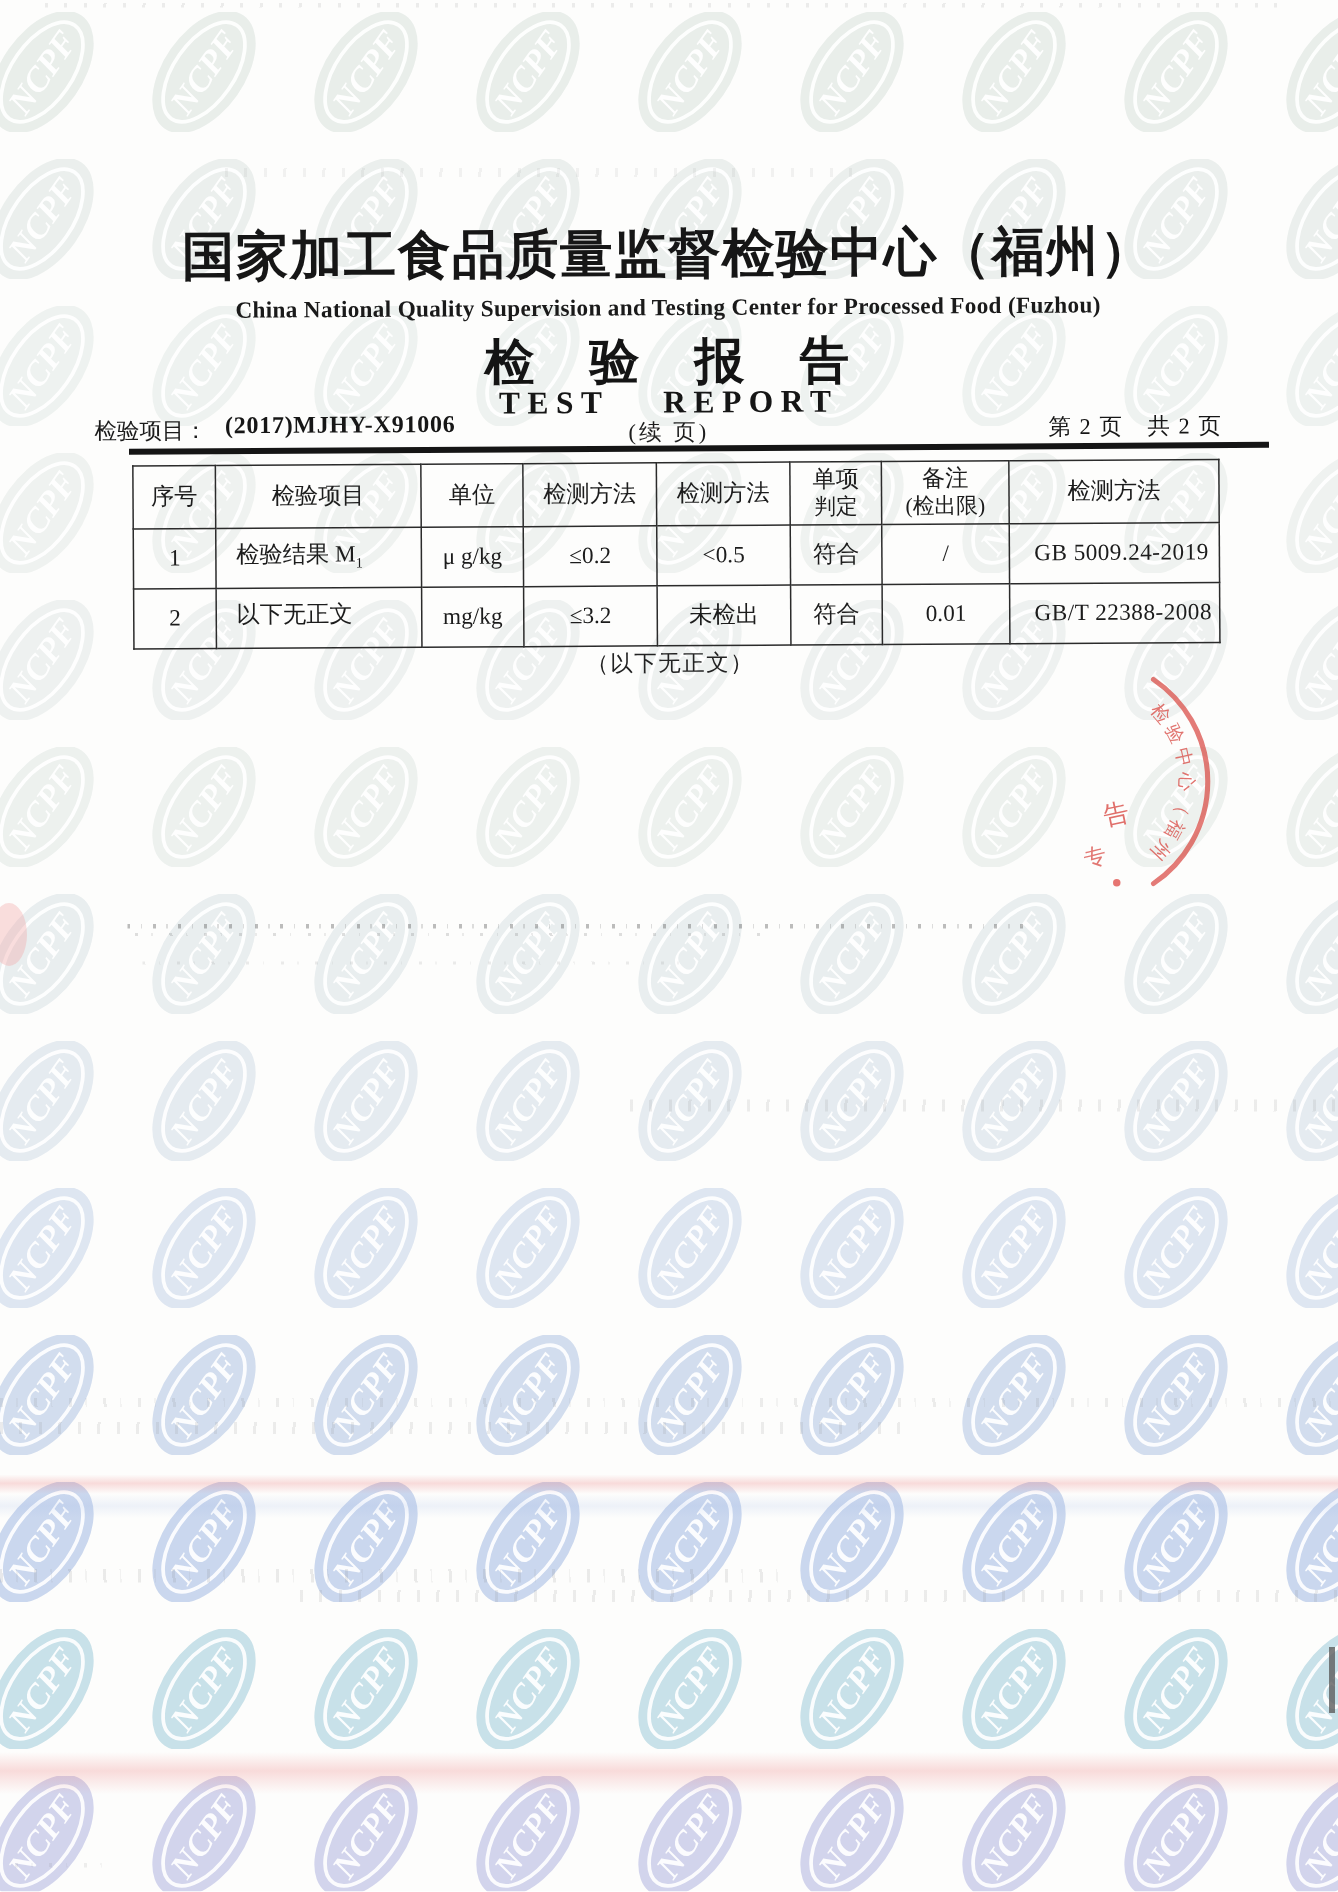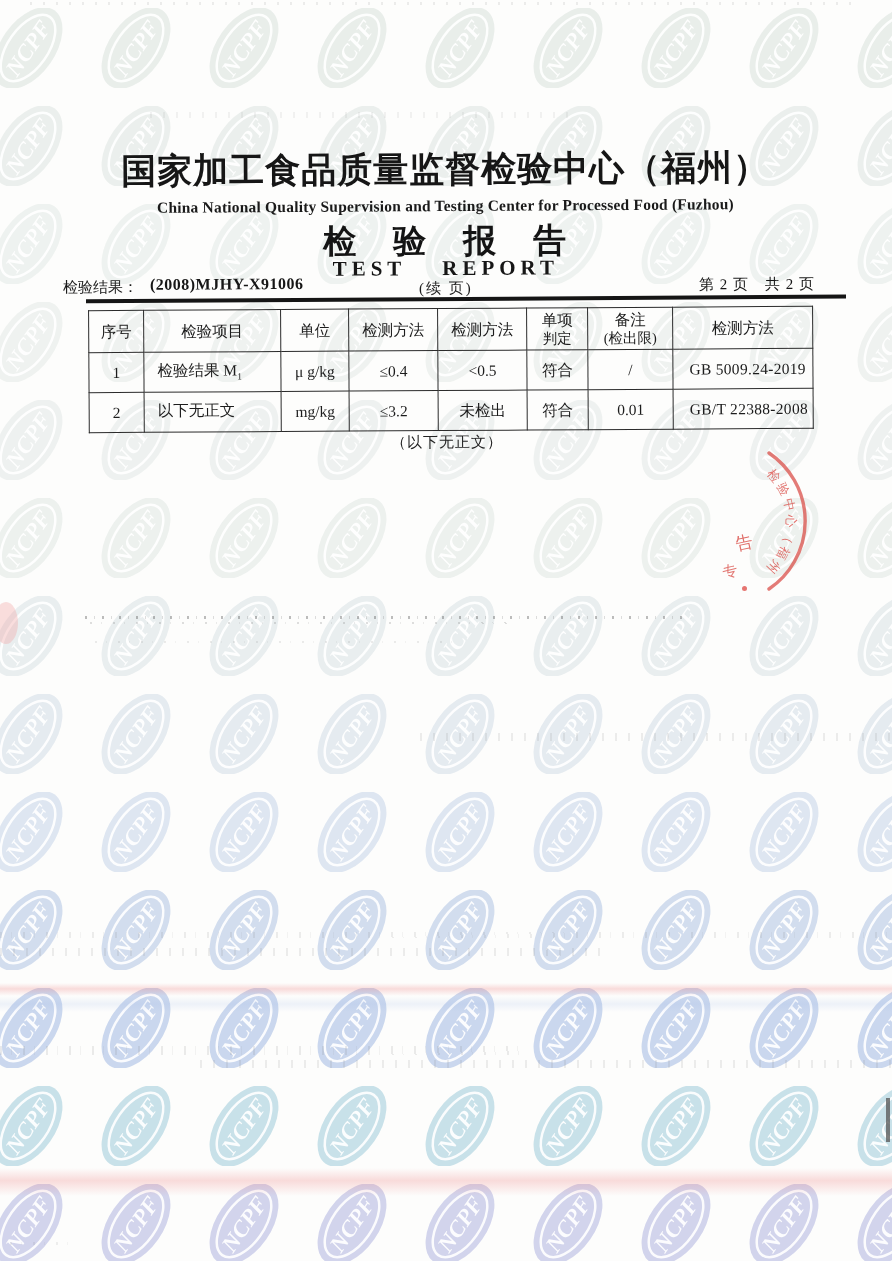--- a/index.html
+++ b/index.html
@@ -922,22 +922,22 @@
   <div class="fx" style="top:602px;left:-6px;width:24px;height:42px;background:rgba(243,167,167,.38);border-radius:50%;"></div>
   <div class="fx" style="top:586px;left:742px;width:5px;height:5px;background:#e0524e;border-radius:50%;opacity:.8;"></div>
   <div class="fx speck-soft" style="top:1242px;left:10px;width:60px;height:3px;opacity:.5;"></div>
 
   <div class="content">
     <div class="org-cn">国家加工食品质量监督检验中心（福州）</div>
     <div class="org-en">China National Quality Supervision and Testing Center for Processed Food (Fuzhou)</div>
     <div class="title-cn">检　验　报　告</div>
     <div class="title-en">TEST REPORT</div>
     <div class="continuation">(续 页)</div>
-    <div class="report-no-label">检验结果：</div>
-    <div class="report-no-value">(2008)MJHY-X91006</div>
+    <div class="report-no-label">检验项目：</div>
+    <div class="report-no-value">(2017)MJHY-X91006</div>
     <div class="page-indicator">第 2 页　共 2 页</div>
     <div class="rule"></div>
 
     <div class="tbl-wrap">
       <table>
         <colgroup>
           <col style="width:55px">
             <col style="width:137px">
             <col style="width:68px">
             <col style="width:89px">
@@ -956,21 +956,21 @@
             <th><span>单项</span><span class="l2">判定</span></th>
             <th><span>备注</span><span class="l2">(检出限)</span></th>
             <th><span>检测方法</span></th>
           </tr>
         </thead>
         <tbody>
           <tr>
             <td>1</td>
             <td class="left"><span>检验结果 M</span><sub>1</sub></td>
             <td>μ g/kg</td>
-            <td>≤0.4</td>
+            <td>≤0.2</td>
             <td>&lt;0.5</td>
             <td>符合</td>
             <td>/</td>
             <td class="method">GB 5009.24-2019</td>
           </tr>
           <tr>
             <td>2</td>
             <td class="left"><span>以下无正文</span><sub></sub></td>
             <td>mg/kg</td>
             <td>≤3.2</td>

